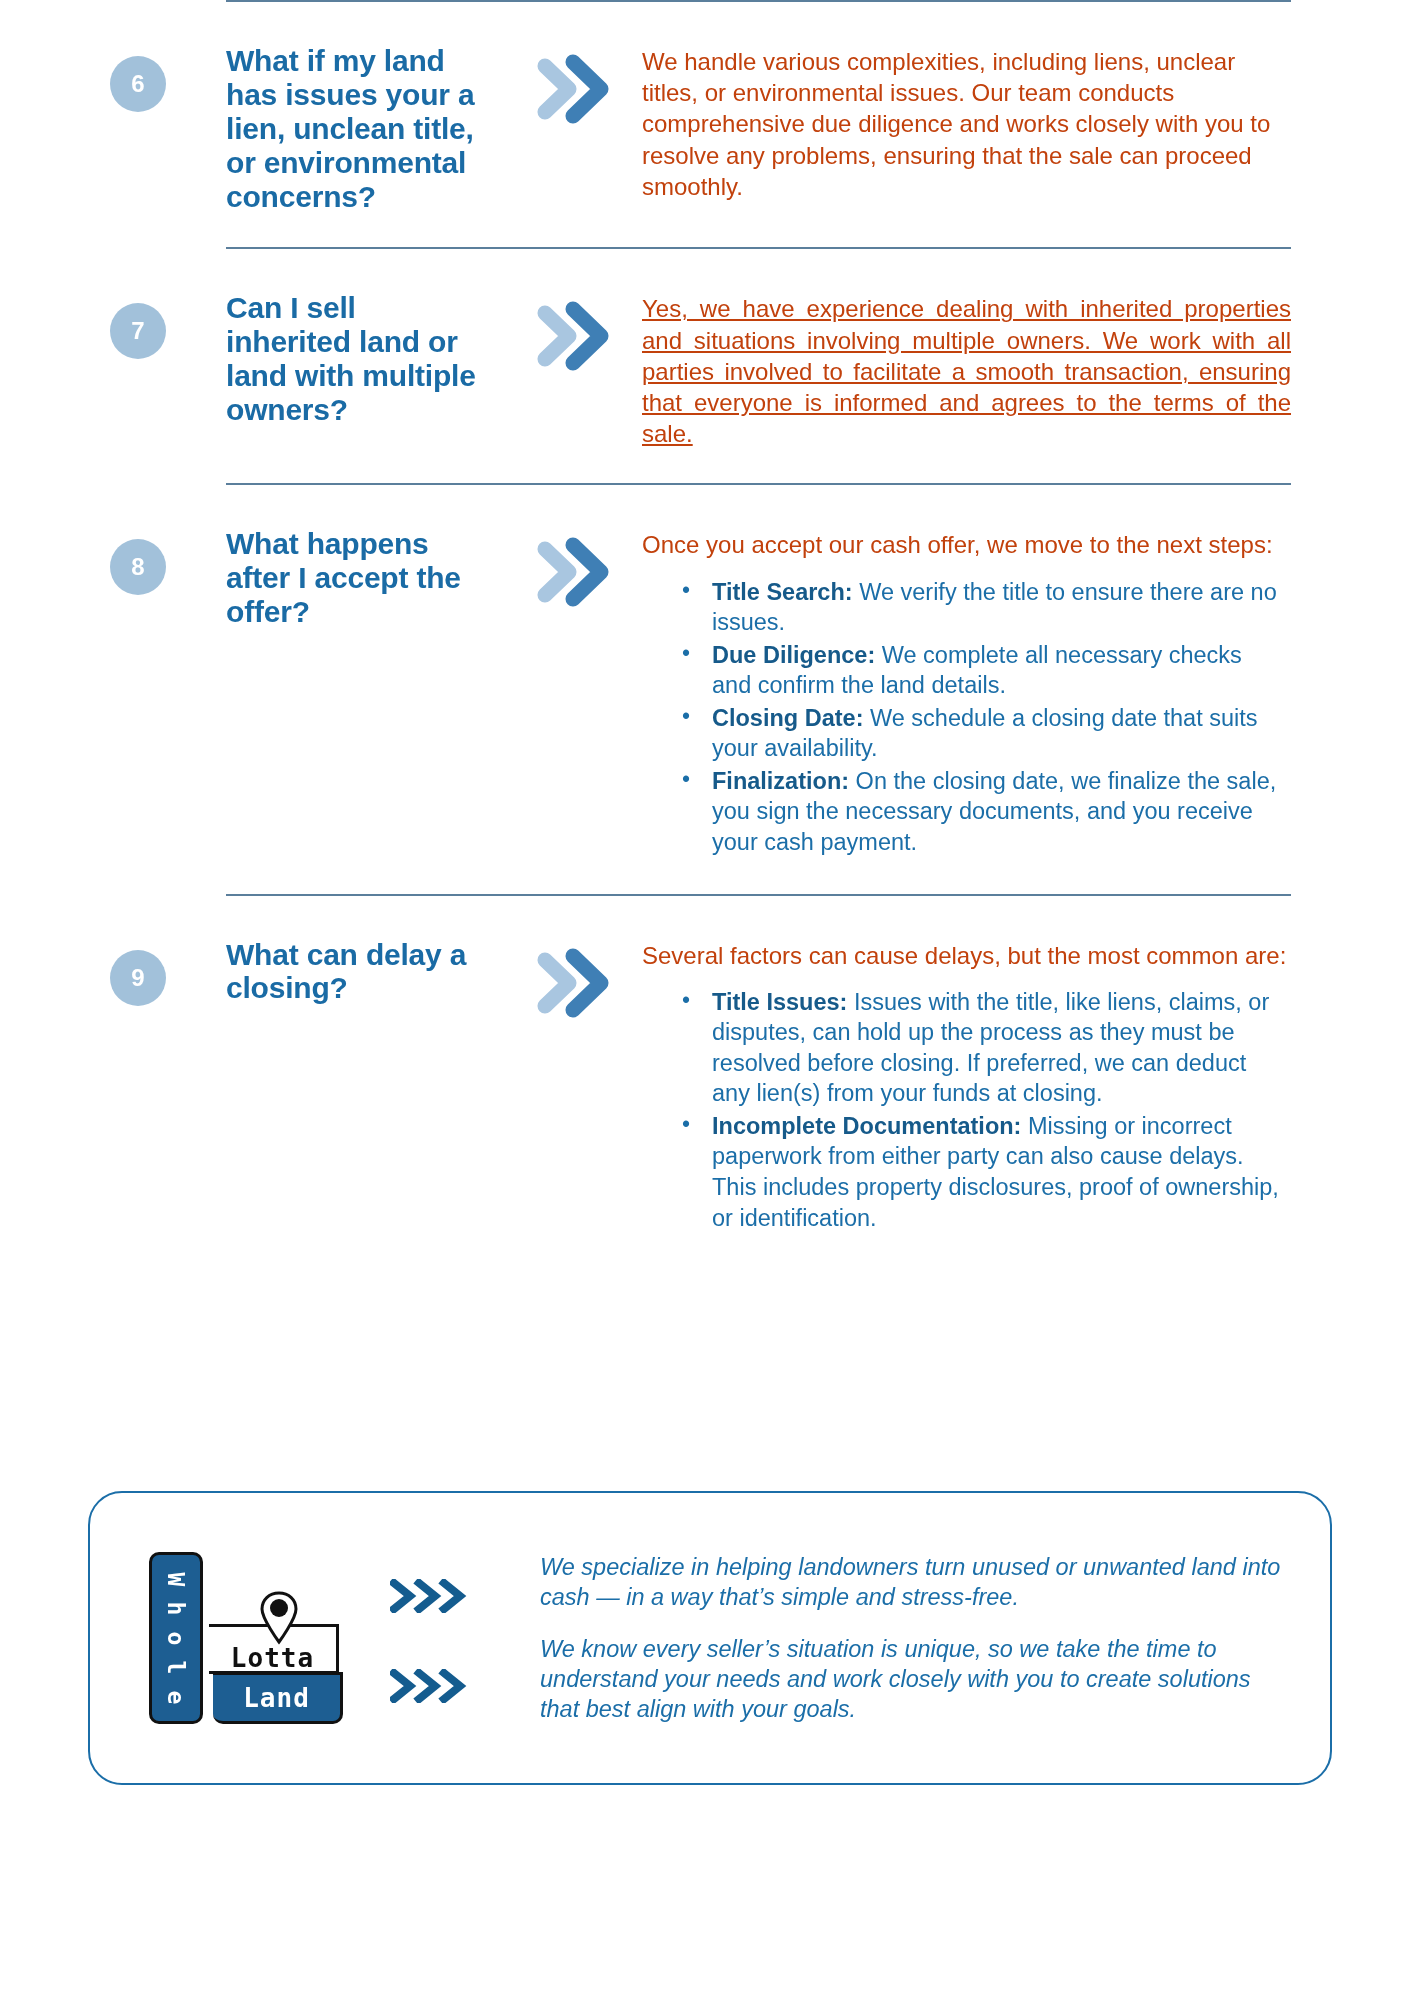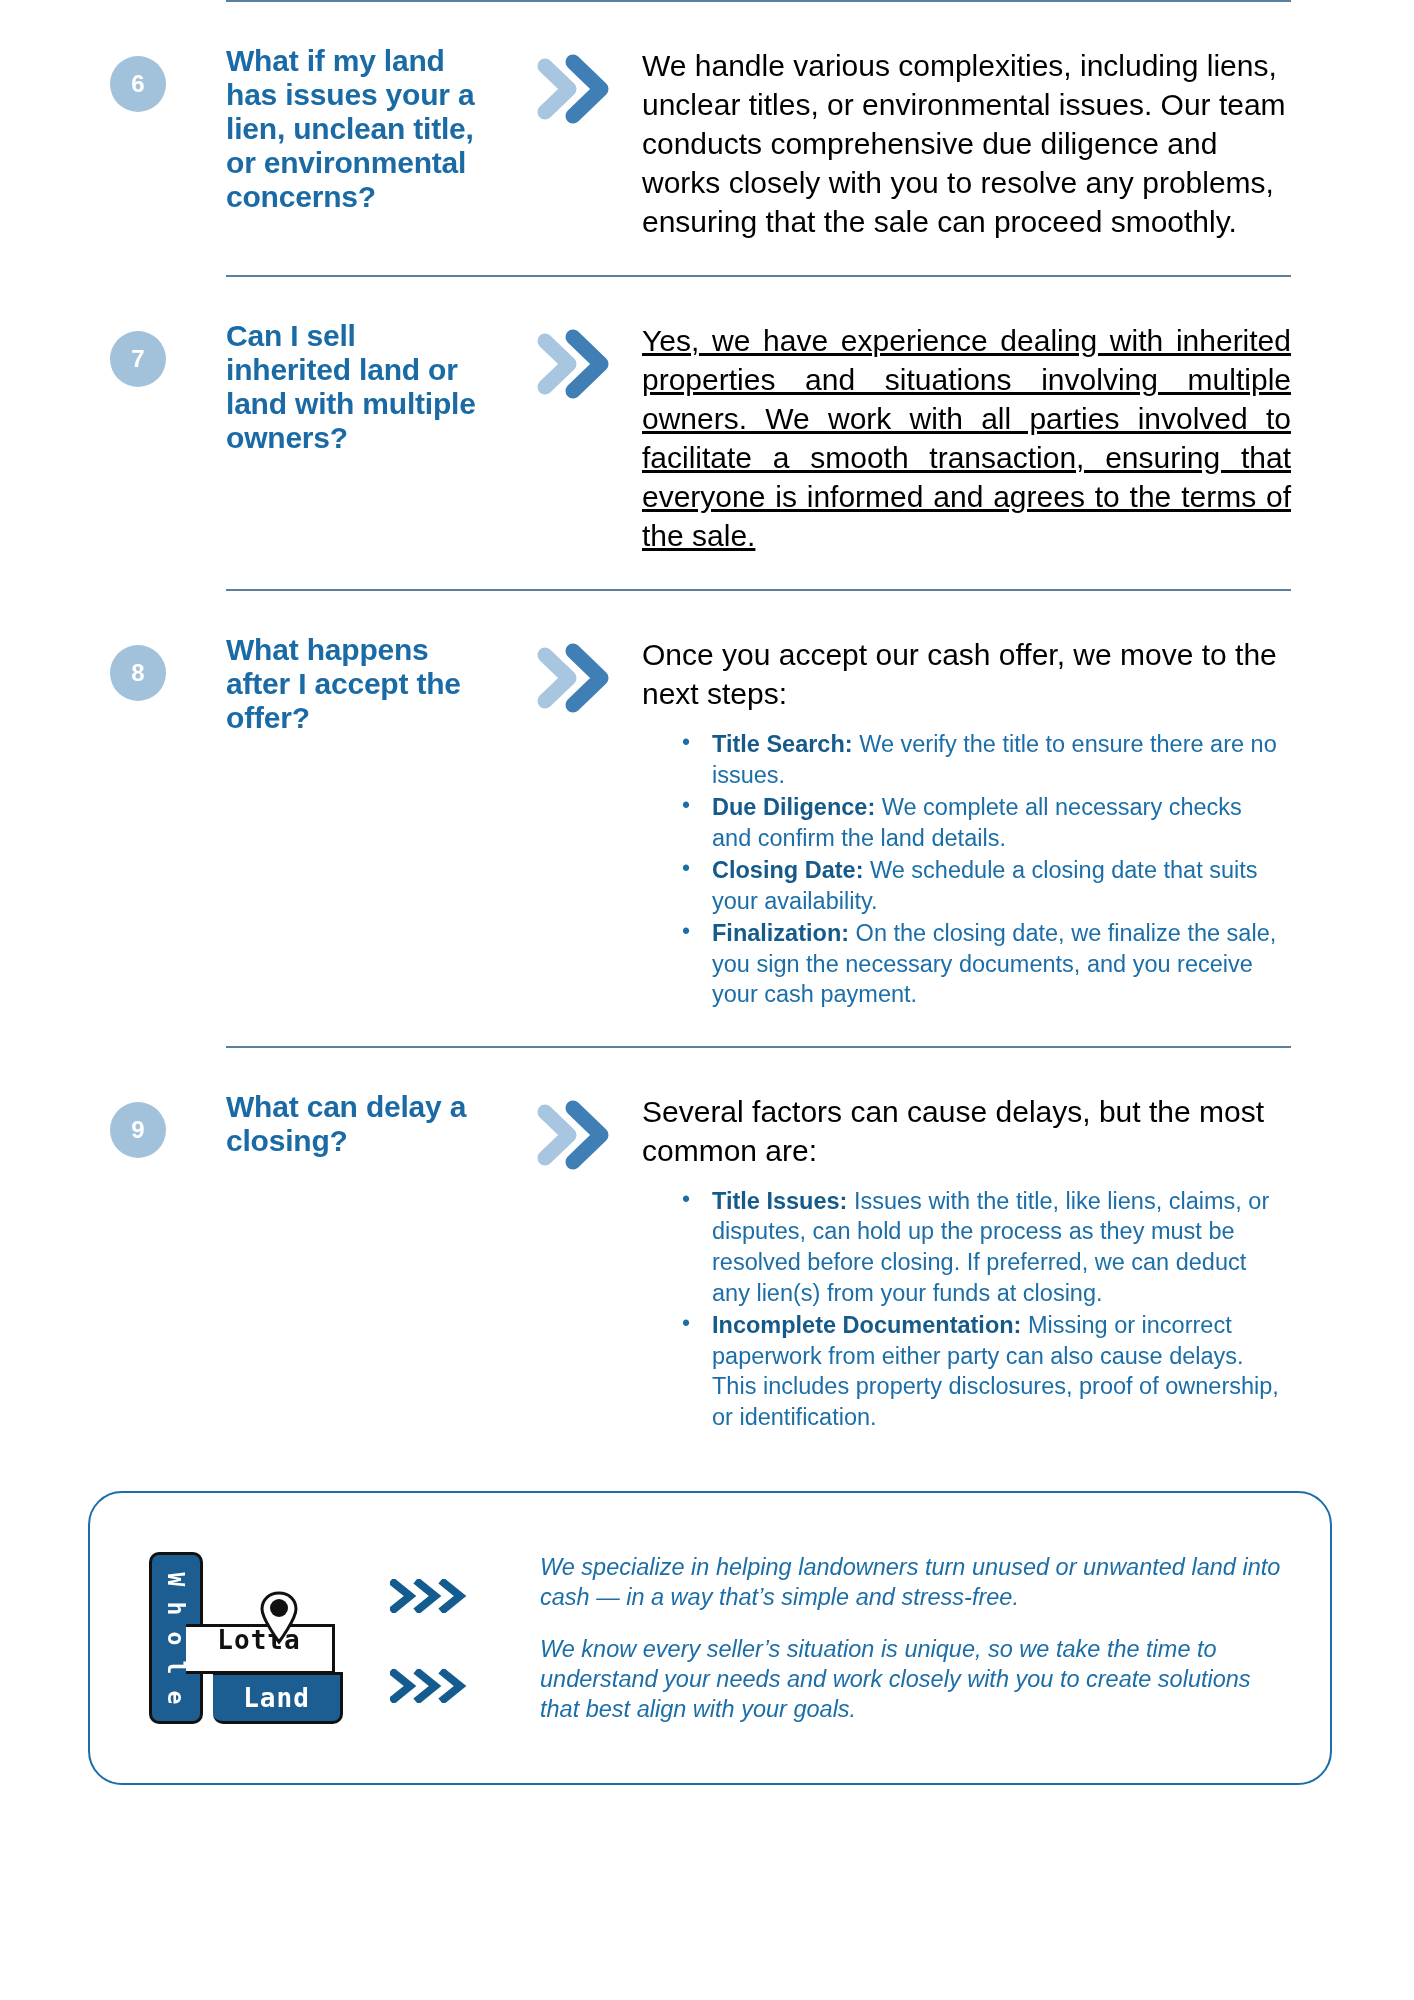--- a/index.html
+++ b/index.html
@@ -96,22 +96,22 @@
     display: block;
   }
 
   .a-cell {
     flex: 1 1 auto;
     min-width: 0;
     padding-top: 10px;
   }
 
   .answer {
-    color: #000000;
-    font-size: 30px;
+    color: #c2410c;
+    font-size: 24px;
     line-height: 1.30;
     margin: 0;
   }
   .answer.justify { text-align: justify; text-decoration: underline; }
 
   .bullets {
     list-style: none;
     margin: 16px 8px 0 0;
     padding: 0 0 0 40px;
   }
@@ -181,30 +181,30 @@
   .logo-col span {
     color: #ffffff;
     font-family: "DejaVu Sans Mono", monospace;
     font-weight: bold;
     font-size: 23px;
     line-height: 1;
     transform: rotate(90deg);
   }
   .logo-mid {
     position: absolute;
-    left: 37px;
+    left: 60px;
     top: 72px;
-    width: 149px;
+    width: 130px;
     height: 50px;
     background: #ffffff;
     border: 3px solid #111111;
     border-left: none;
     box-sizing: border-box;
     display: flex;
-    align-items: flex-start;
+    align-items: flex-end;
     justify-content: center;
   }
   .logo-mid span {
     color: #111111;
     font-family: "DejaVu Sans Mono", monospace;
     font-weight: bold;
     font-size: 26px;
     letter-spacing: 1px;
     line-height: 1;
   }

